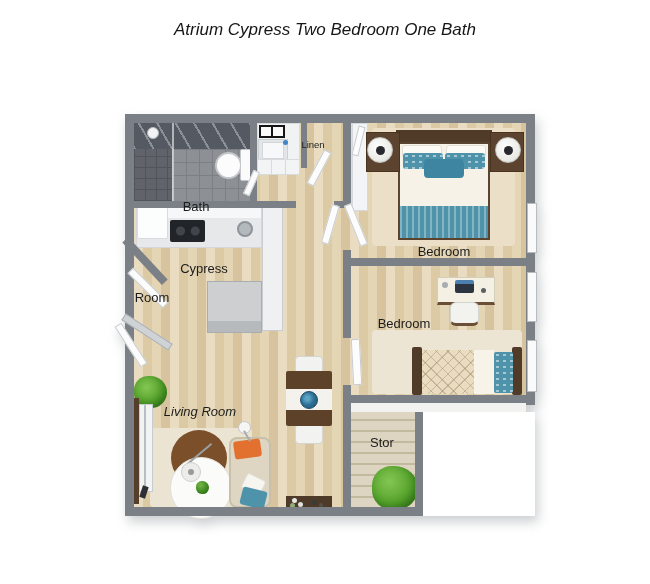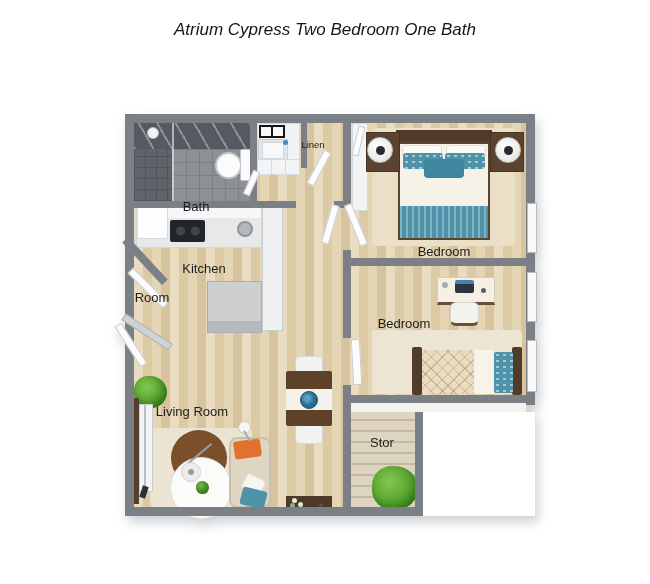--- a/index.html
+++ b/index.html
@@ -169,21 +169,21 @@
     <div class="door" style="left:107px;top:341px;width:48px;height:8px;transform:rotate(57deg);"></div>
     <div class="door" style="left:315px;top:149px;width:8px;height:38px;transform:rotate(28deg);"></div>
     <div class="door" style="left:248px;top:170px;width:7px;height:26px;transform:rotate(24deg);"></div>
     <div class="door" style="left:344px;top:206px;width:8px;height:44px;transform:rotate(-22deg);transform-origin:top left;"></div>
     <div class="door" style="left:332px;top:204px;width:8px;height:40px;transform:rotate(16deg);transform-origin:top left;"></div>
     <div class="door" style="left:352px;top:339px;width:9px;height:46px;transform:rotate(-3deg);"></div>
     <div class="door" style="left:355px;top:126px;width:7px;height:30px;transform:rotate(14deg);"></div>
 
     <div class="lbl" style="left:196px;top:170px;margin-top:36px;">Bath</div>
     <div class="lbl lbl-sm" style="left:313px;top:144px;">Linen</div>
-    <div class="lbl" style="left:204px;top:268px;">Kitchen</div>
+    <div class="lbl" style="left:204px;top:268px;">Cypress</div>
     <div class="lbl" style="left:152px;top:297px;">Room</div>
     <div class="lbl" style="left:444px;top:251px;">Bedroom</div>
     <div class="lbl" style="left:404px;top:323px;">Bedroom</div>
-    <div class="lbl" style="left:192px;top:411px;">Living Room</div>
+    <div class="lbl" style="left:200px;top:411px;font-style:italic;">Living Room</div>
     <div class="lbl" style="left:382px;top:442px;">Stor</div>
 
   </div>
 </div>
 
 </body></html>

